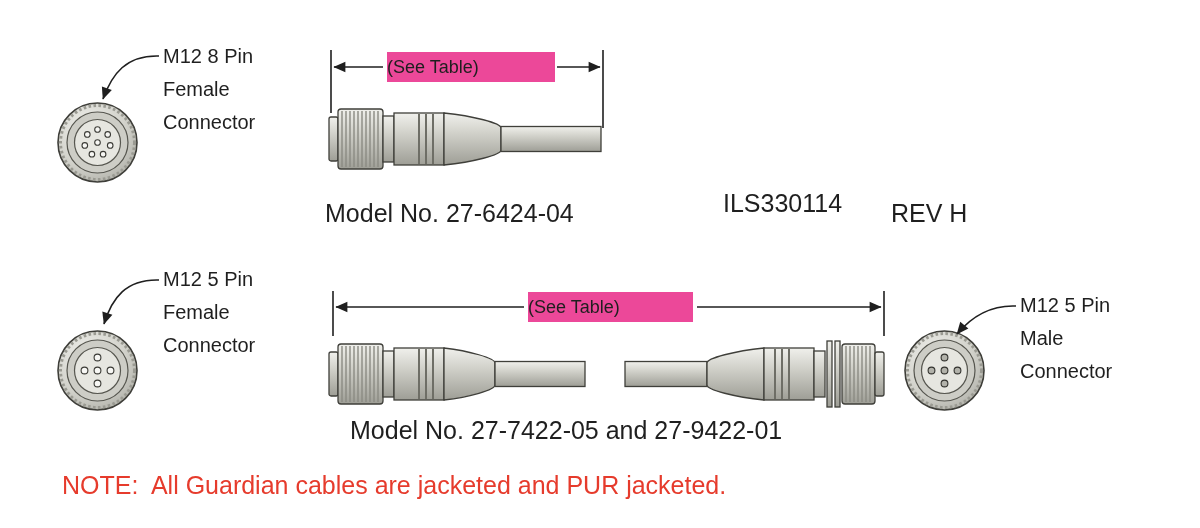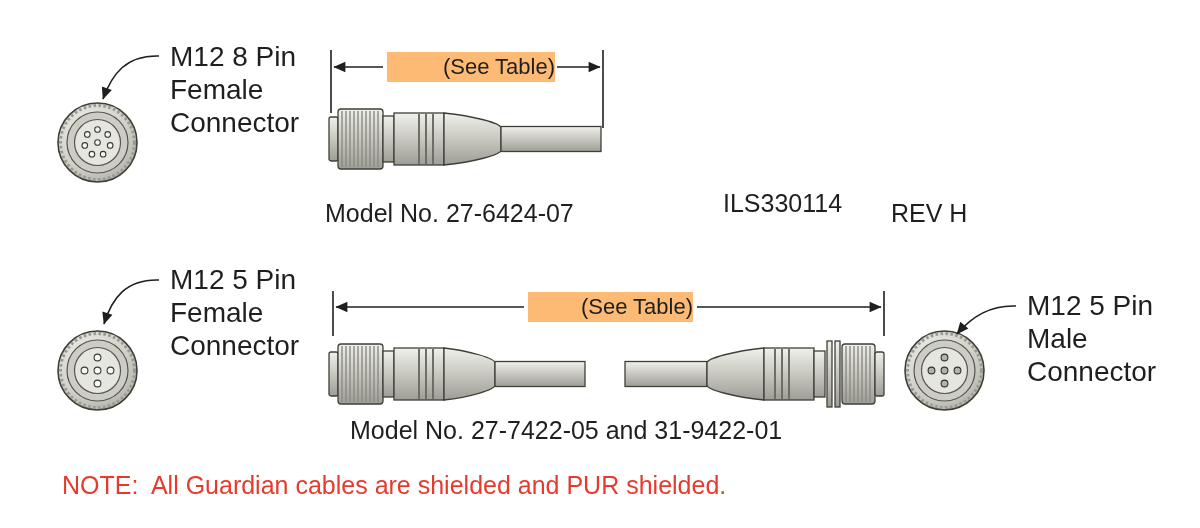--- a/index.html
+++ b/index.html
@@ -7,33 +7,32 @@
     width: 1200px; height: 528px;
     background: #ffffff;
     position: relative;
     overflow: hidden;
     font-family: "Liberation Sans", "DejaVu Sans", sans-serif;
     color: var(--ink, #1f1f1f);
   }
   .abs { position: absolute; }
   .lbl {
     position: absolute;
-    font-size: 28px;
+    font-size: 20px;
     line-height: 33px;
     white-space: pre-line;
     color: var(--ink, #1f1f1f);
-    margin-left: 7px;
   }
   .dim {
     position: absolute;
-    font-size: 22px;
+    font-size: 18px;
     line-height: 30px;
-    text-align: right;
-    color: var(--ink, #1f1f1f);
-    background: #fdba74;
+    text-align: left;
+    color: var(--ink, #1f1f1f);
+    background: #ec4899;
   }
   .model {
     position: absolute;
     font-size: 25px;
     line-height: 30px;
     color: var(--ink, #1f1f1f);
   }
   .note {
     position: absolute;
     font-size: 25px;
@@ -89,21 +88,21 @@
   <path d="M15,8V64 M19,8V64 M23,8V64 M27,8V64 M31,8V64 M35,8V64 M39,8V64 M43,8V64 M47,8V64 M51,8V64" stroke="#8b8b83" stroke-width="1.4" fill="none"></path>
   <path d="M92,11V61 M99,11V61 M106,11V61" stroke="#6e6e66" stroke-width="2" fill="none"></path>
 </svg>
 
 <div class="lbl" style="left:163px;top:40px">M12 8 Pin
 Female
 Connector</div>
 
 <div class="dim" style="left:387px;top:52px;width:168px">(See Table)</div>
 
-<div class="model" style="left:325px;top:198px">Model No. 27-6424-07</div>
+<div class="model" style="left:325px;top:198px">Model No. 27-6424-04</div>
 <div class="model" style="left:723px;top:188px">ILS330114</div>
 <div class="model" style="left:891px;top:198px">REV H</div>
 
 <svg class="abs" style="left:55px;top:328px" width="85" height="85" viewBox="0 0 85 85">
   <defs>
     <radialGradient id="fgB" cx="0.38" cy="0.33" r="0.85">
       <stop offset="0" stop-color="#f2f2ee"></stop>
       <stop offset="0.55" stop-color="#d2d2cb"></stop>
       <stop offset="1" stop-color="#a2a29a"></stop>
     </radialGradient>
@@ -177,23 +176,23 @@
 
 <div class="lbl" style="left:163px;top:263px">M12 5 Pin
 Female
 Connector</div>
 <div class="lbl" style="left:1020px;top:289px">M12 5 Pin
 Male
 Connector</div>
 
 <div class="dim" style="left:528px;top:292px;width:165px">(See Table)</div>
 
-<div class="model" style="left:350px;top:415px">Model No. 27-7422-05 and 31-9422-01</div>
-
-<div class="note" style="left:62px;top:470px">NOTE:  All Guardian cables are shielded and PUR shielded.</div>
+<div class="model" style="left:350px;top:415px">Model No. 27-7422-05 and 27-9422-01</div>
+
+<div class="note" style="left:62px;top:470px">NOTE:  All Guardian cables are jacketed and PUR jacketed.</div>
 
 <svg class="abs" style="left:0;top:0;pointer-events:none" width="1200" height="528" viewBox="0 0 1200 528">
   <defs>
     <marker id="ah" viewBox="0 0 10 10" refX="9.5" refY="5" markerWidth="10" markerHeight="7.5" orient="auto-start-reverse">
       <path d="M0,0.6 L10,5 L0,9.4 Z" fill="#1f1f1f"></path>
     </marker>
   </defs>
   <g stroke="#1f1f1f" stroke-width="1.6" fill="none">
 
     <path d="M159,56 C126,55 112,74 103,99" marker-end="url(#ah)"></path>

